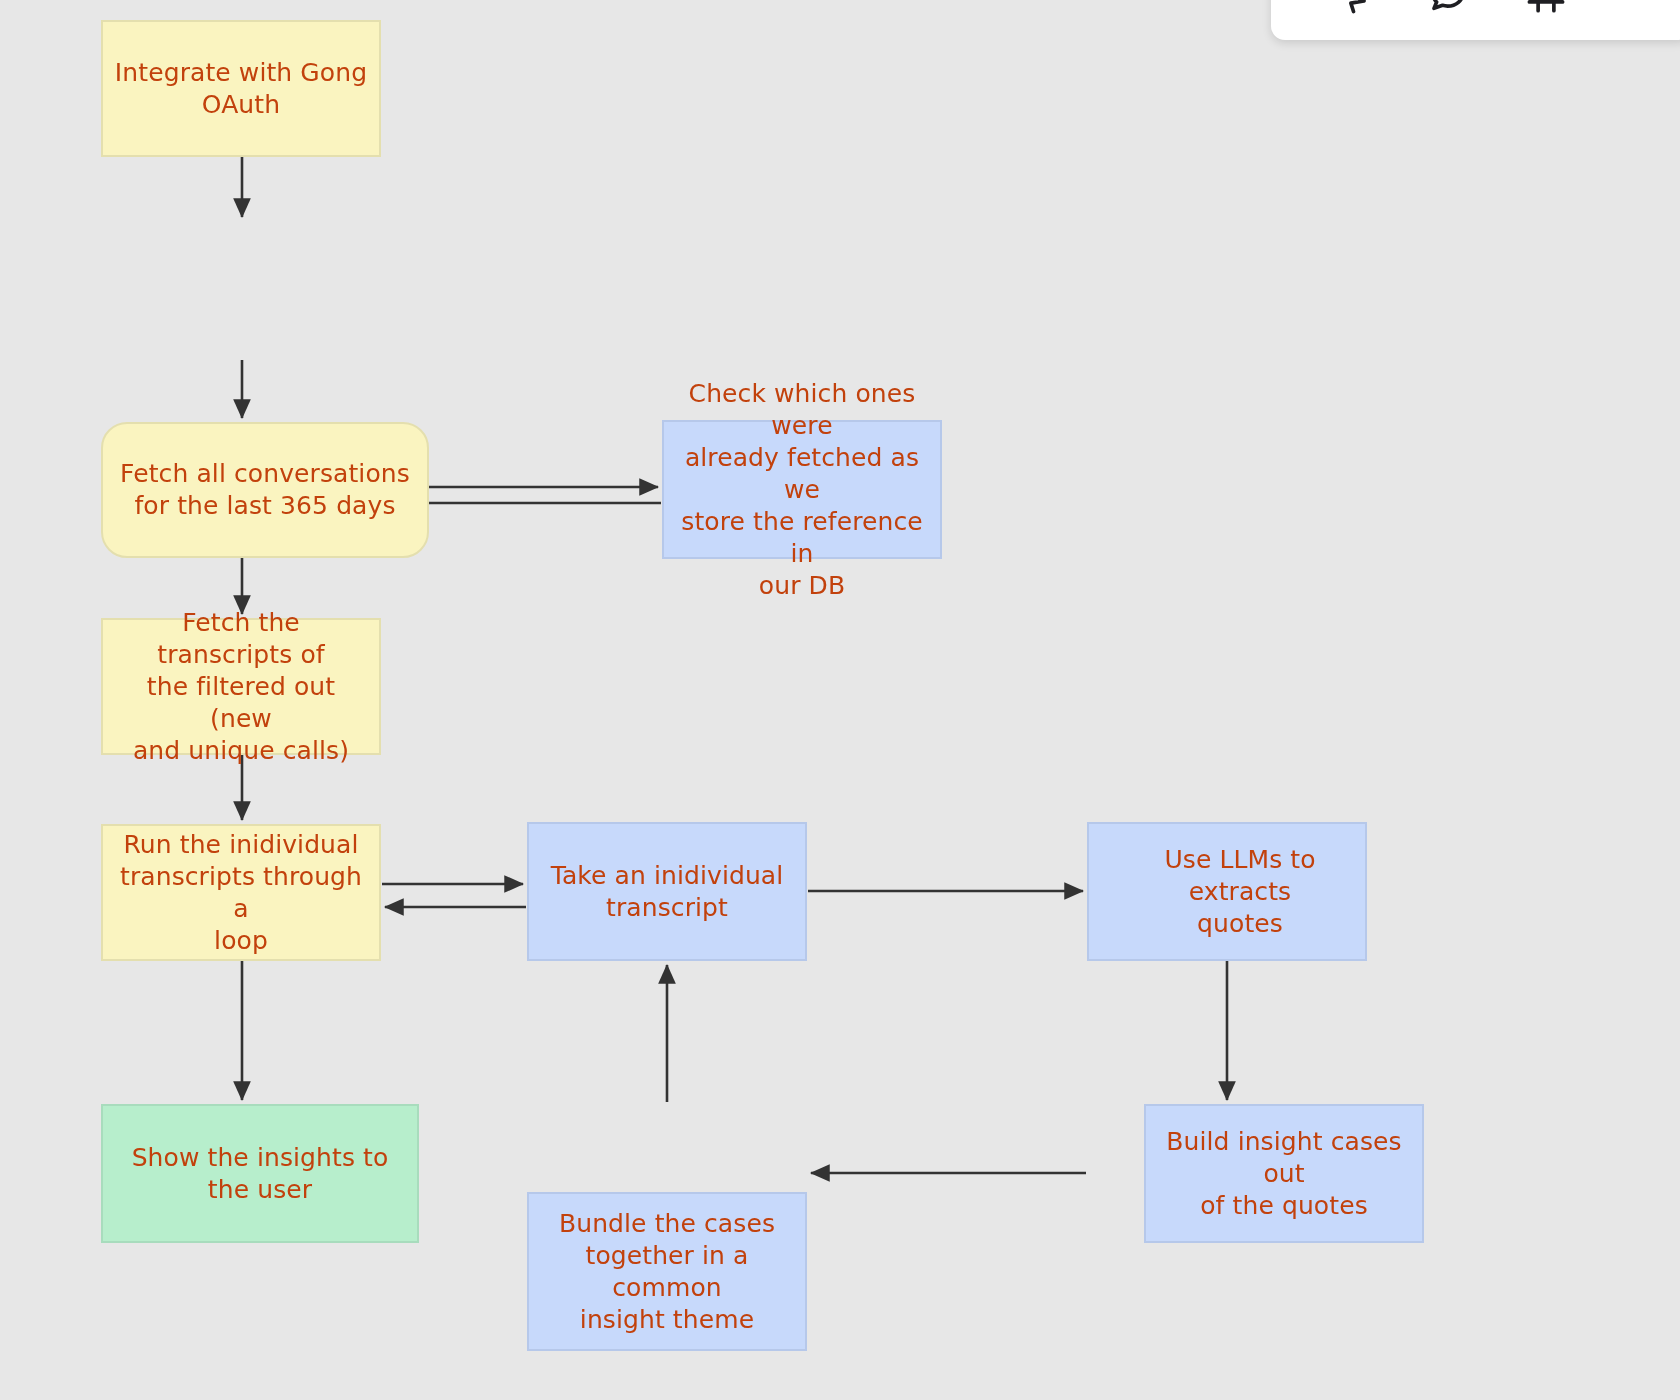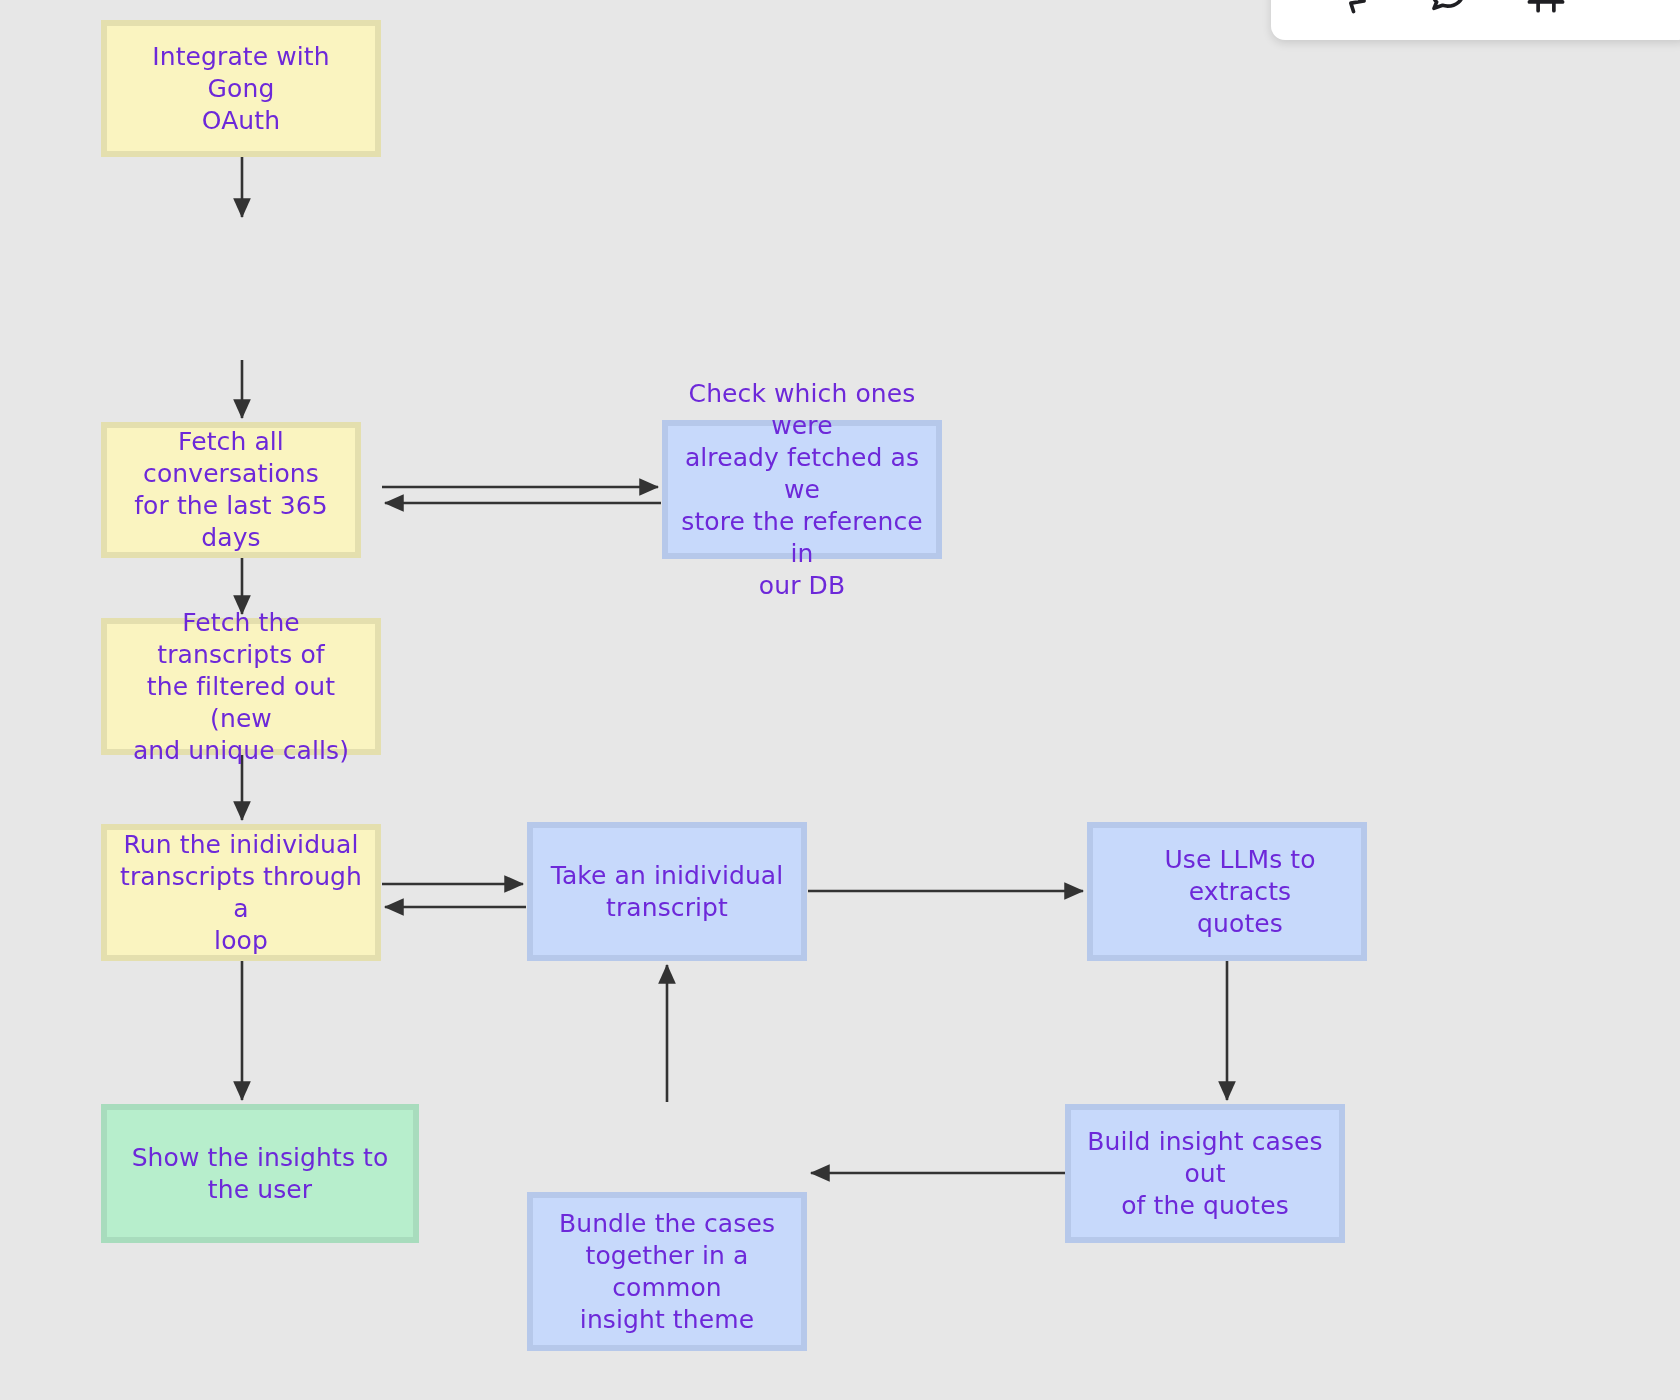--- a/index.html
+++ b/index.html
@@ -15,24 +15,24 @@
     overflow: hidden;
     font-family: "DejaVu Sans", "Liberation Sans", sans-serif;
   }
   .node {
     position: absolute;
     box-sizing: border-box;
     display: flex;
     align-items: center;
     justify-content: center;
     text-align: center;
-    border: 6px solid #737373;
+    border: 2px solid #737373;
     font-size: 25px;
     line-height: 1.28;
-    color: #6d28d9;
+    color: #c2410c;
     padding: 4px 10px;
     white-space: pre-line;
     letter-spacing: 0.1px;
   }
   .n-yellow { background: #faf4c0; border-color: #e4dfae; }
   .n-blue   { background: #c7d9fb; border-color: #b6c8ea; }
   .n-green  { background: #b7eecc; border-color: #a8dcbd; }
 
   .edges {
     position: absolute;
@@ -104,21 +104,21 @@
       <line x1="1086" y1="1173" x2="811" y2="1173"></line>
 
       <line x1="667" y1="1102" x2="667" y2="965"></line>
     </g>
   </svg>
 
   <div class="node n-yellow" style="left:101px;top:20px;width:280px;height:137px;">Integrate with Gong
 OAuth</div>
 
 
-  <div class="node n-yellow" style="left:101px;top:422px;width:260px;height:136px;">Fetch all conversations
+  <div class="node n-yellow" style="left:101px;top:422px;width:328px;height:136px;border-radius:26px;">Fetch all conversations
 for the last 365 days</div>
 
   <div class="node n-blue" style="left:662px;top:420px;width:280px;height:139px;text-align:center;">Check which ones were
 already fetched as we
 store the reference in
 our DB</div>
 
   <div class="node n-yellow" style="left:101px;top:618px;width:280px;height:137px;">Fetch the transcripts of
 the filtered out (new
 and unique calls)</div>
@@ -133,21 +133,21 @@
   <div class="node n-blue" style="left:1087px;top:822px;width:280px;height:139px;padding-left:36px;">Use LLMs to extracts
 quotes</div>
 
   <div class="node n-green" style="left:101px;top:1104px;width:318px;height:139px;text-align:center;">Show the insights to
 the user</div>
 
   <div class="node n-blue" style="left:527px;top:1144px;width:280px;height:159px;margin-top:48px;">Bundle the cases
 together in a common
 insight theme</div>
 
-  <div class="node n-blue" style="left:1065px;top:1104px;width:280px;height:139px;">Build insight cases out
+  <div class="node n-blue" style="left:1144px;top:1104px;width:280px;height:139px;">Build insight cases out
 of the quotes</div>
 
   <div id="toolbar">
     <span>
       <svg class="tb-icon" viewBox="0 0 24 24" fill="none" stroke="currentColor" stroke-width="2.1" stroke-linecap="round" stroke-linejoin="round">
         <circle cx="7" cy="8" r="4.2"></circle>
         <path d="M10.2 11.4 L20 16 L12.5 17.2 L14 22"></path>
       </svg>
     </span>
     <span>

